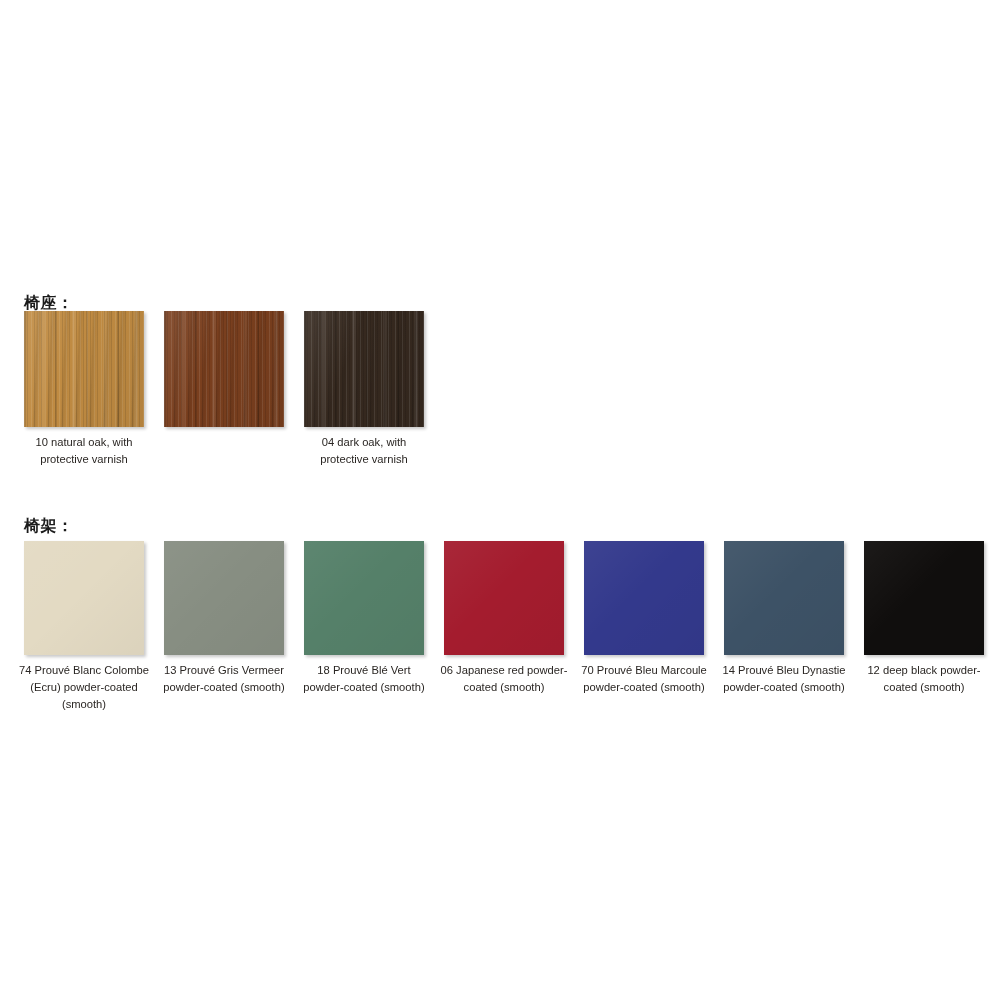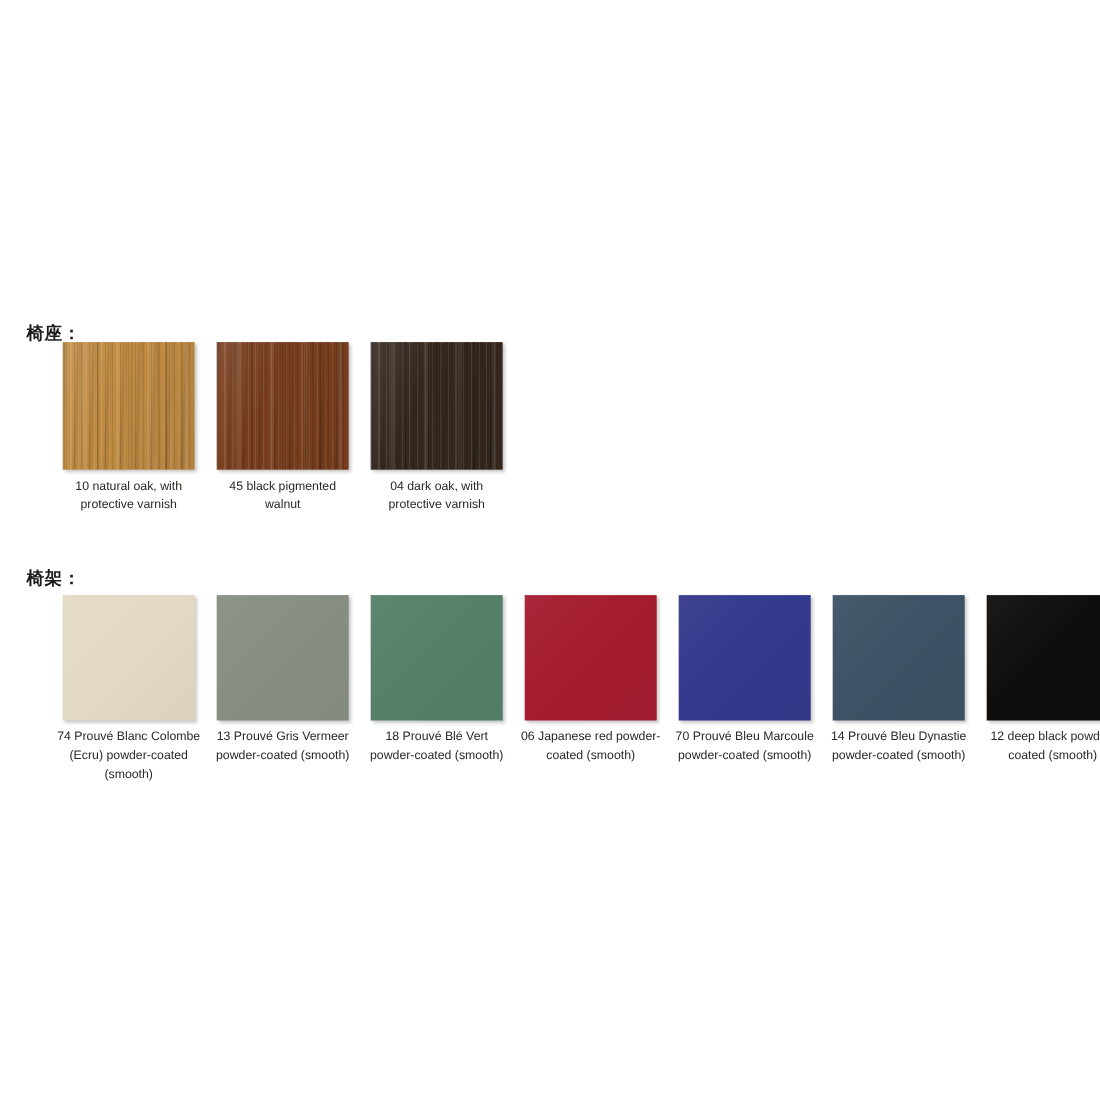--- a/index.html
+++ b/index.html
@@ -37,21 +37,20 @@
   #seat-title  { top: 280px; }
   #frame-title { top: 503px; }
 
   
   .swatch-row {
     position: absolute;
     left: 24px;
     display: flex;
     flex-direction: row;
     align-items: flex-start;
-    margin-left: 33px;
   }
   #seat-row  { top: 311px; }
   #frame-row { top: 541px; }
 
   .swatch-cell {
     width: 120px;
     margin-right: 20px;
     display: flex;
     flex-direction: column;
     align-items: center;
@@ -138,21 +137,20 @@
 
   <h2 class="section-title" id="seat-title">椅座：</h2>
 
   <div class="swatch-row" id="seat-row">
       <div class="swatch-cell">
         <div class="chip wood" style="background-color: rgb(192, 139, 66);"></div>
         <div class="chip-label">10 natural oak, with protective varnish</div>
       </div>
       <div class="swatch-cell">
         <div class="chip wood" style="background-color: rgb(122, 63, 30);"></div>
-        <div class="chip-label">45 black pigmented walnut</div>
       </div>
       <div class="swatch-cell">
         <div class="chip wood" style="background-color: rgb(54, 41, 31);"></div>
         <div class="chip-label">04 dark oak, with protective varnish</div>
       </div>
     </div>
 
   <h2 class="section-title" id="frame-title">椅架：</h2>
 
   <div class="swatch-row" id="frame-row">

